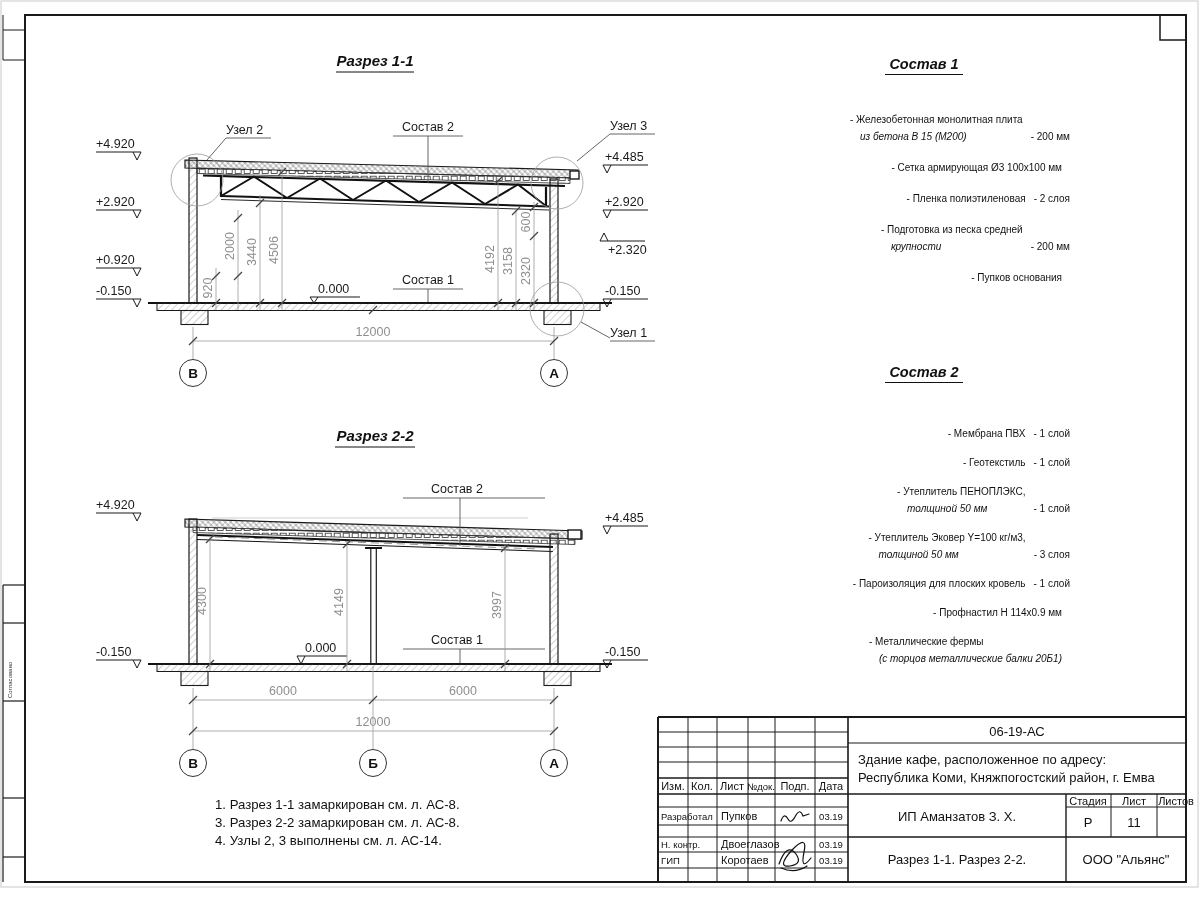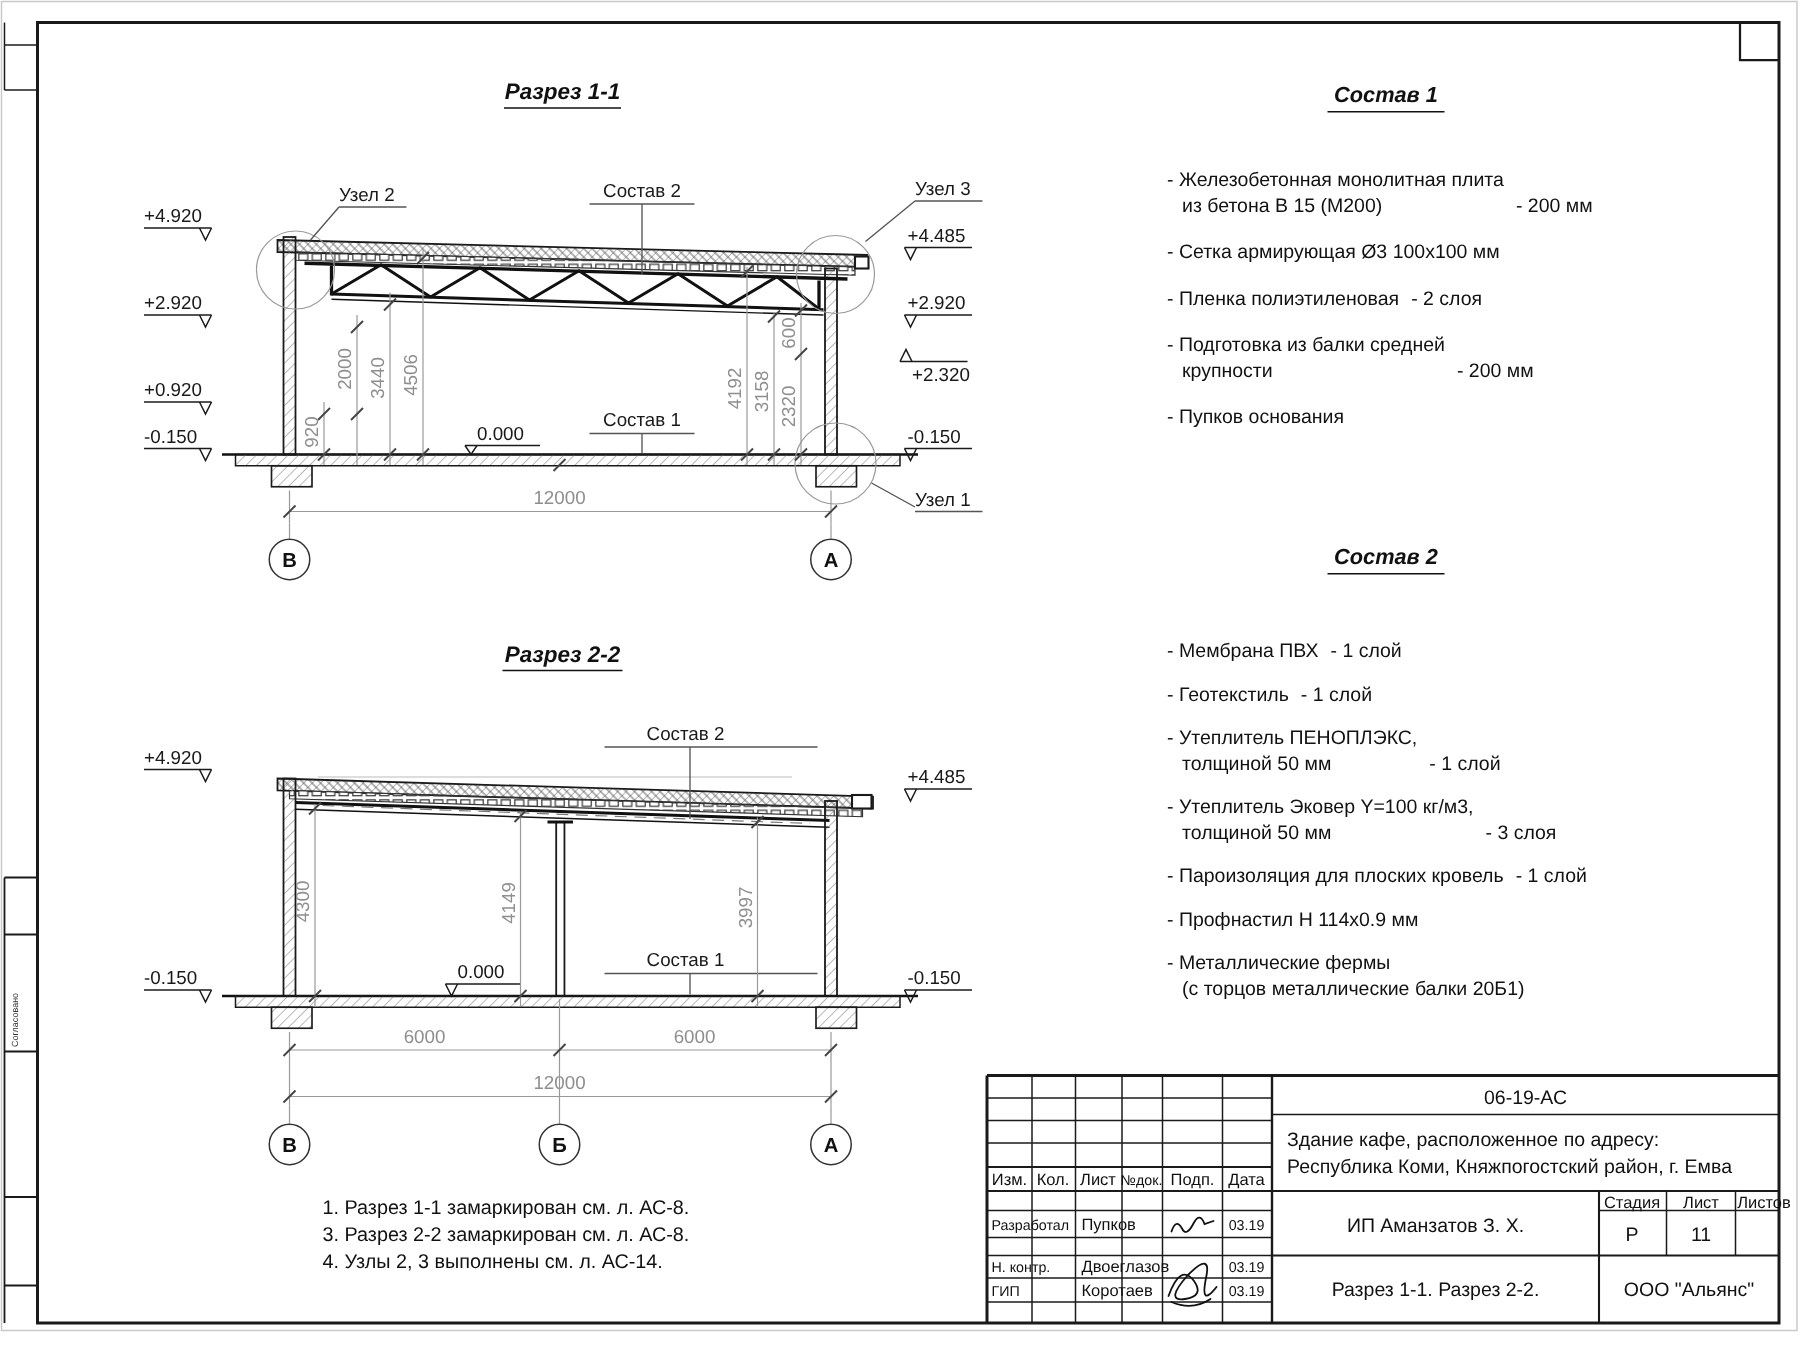--- a/index.html
+++ b/index.html
@@ -19,24 +19,24 @@
   .thin{stroke:#999;stroke-width:0.8;fill:none;}
   .tick{stroke:#444;stroke-width:1.3;}
   .panel{position:absolute;width:292px;}
   #panel1{left:778px;top:55px;}
   #panel2{left:778px;top:363px;}
   .ptitle-wrap{text-align:center;}
   .ptitle{display:inline-block;font-style:italic;font-weight:600;font-size:14.5px;
           border-bottom:1px solid #111;padding:0 4px 2px 4px;}
   .items1{margin-top:36px;}
   .items2{margin-top:42px;}
-  .s-item{display:flex;justify-content:flex-start;align-items:flex-end;
-          margin-bottom:14px;font-size:13px;line-height:17px;}
+  .s-item{display:flex;justify-content:flex-end;align-items:flex-end;
+          margin-bottom:14px;font-size:10px;line-height:17px;}
   .items2 .s-item{margin-bottom:12px;}
-  .s-lines div:nth-child(2){margin-left:10px;}
+  .s-lines div:nth-child(2){margin-left:10px;font-style:italic;}
   .s-qty{white-space:nowrap;padding-left:8px;}
   #notes{position:absolute;left:215px;top:796px;font-size:13.2px;line-height:1.38;}
 </style>
 </head>
 <body>
 
 <div id="sheet">
 
   <svg id="frame-svg" width="1200" height="900" viewBox="0 0 1200 900">
     <defs>
@@ -410,21 +410,21 @@
         <div class="s-qty"></div>
       </div>
       <div class="s-item">
         <div class="s-lines">
             <div>- Пленка полиэтиленовая</div>
           </div>
         <div class="s-qty">-  2 слоя</div>
       </div>
       <div class="s-item">
         <div class="s-lines">
-            <div>- Подготовка из балки средней</div>
+            <div>- Подготовка из песка средней</div>
             <div>крупности</div>
           </div>
         <div class="s-qty">- 200 мм</div>
       </div>
       <div class="s-item">
         <div class="s-lines">
             <div>- Пупков основания</div>
           </div>
         <div class="s-qty"></div>
       </div>

